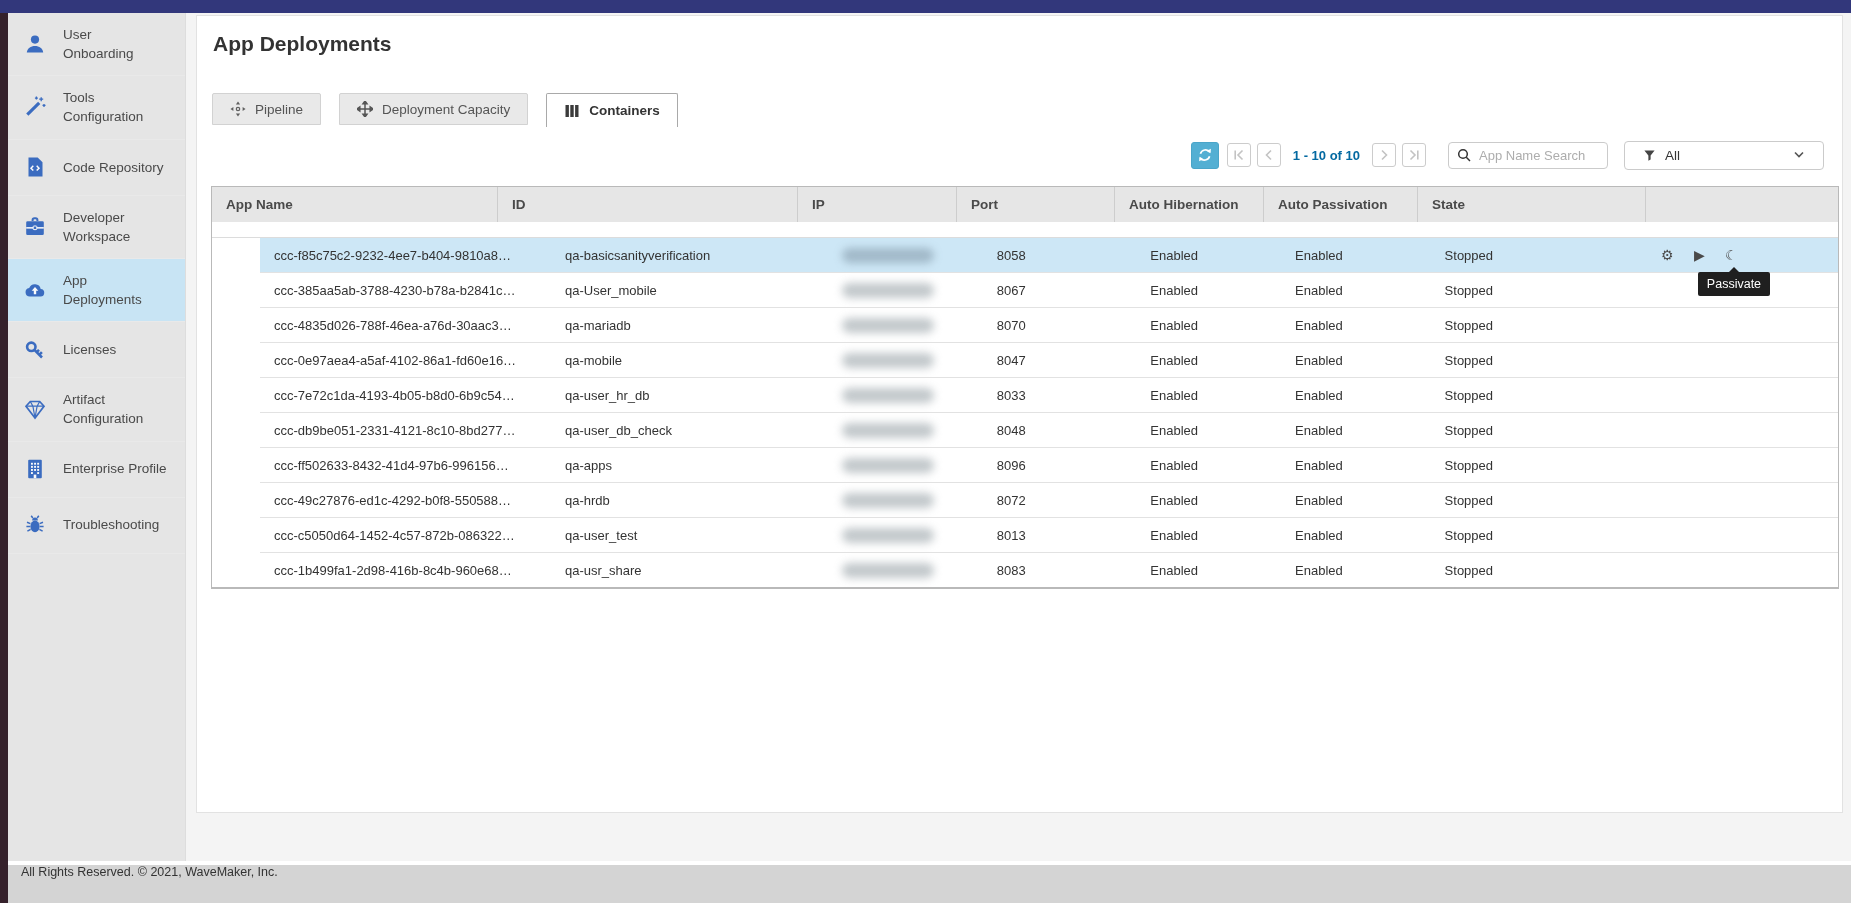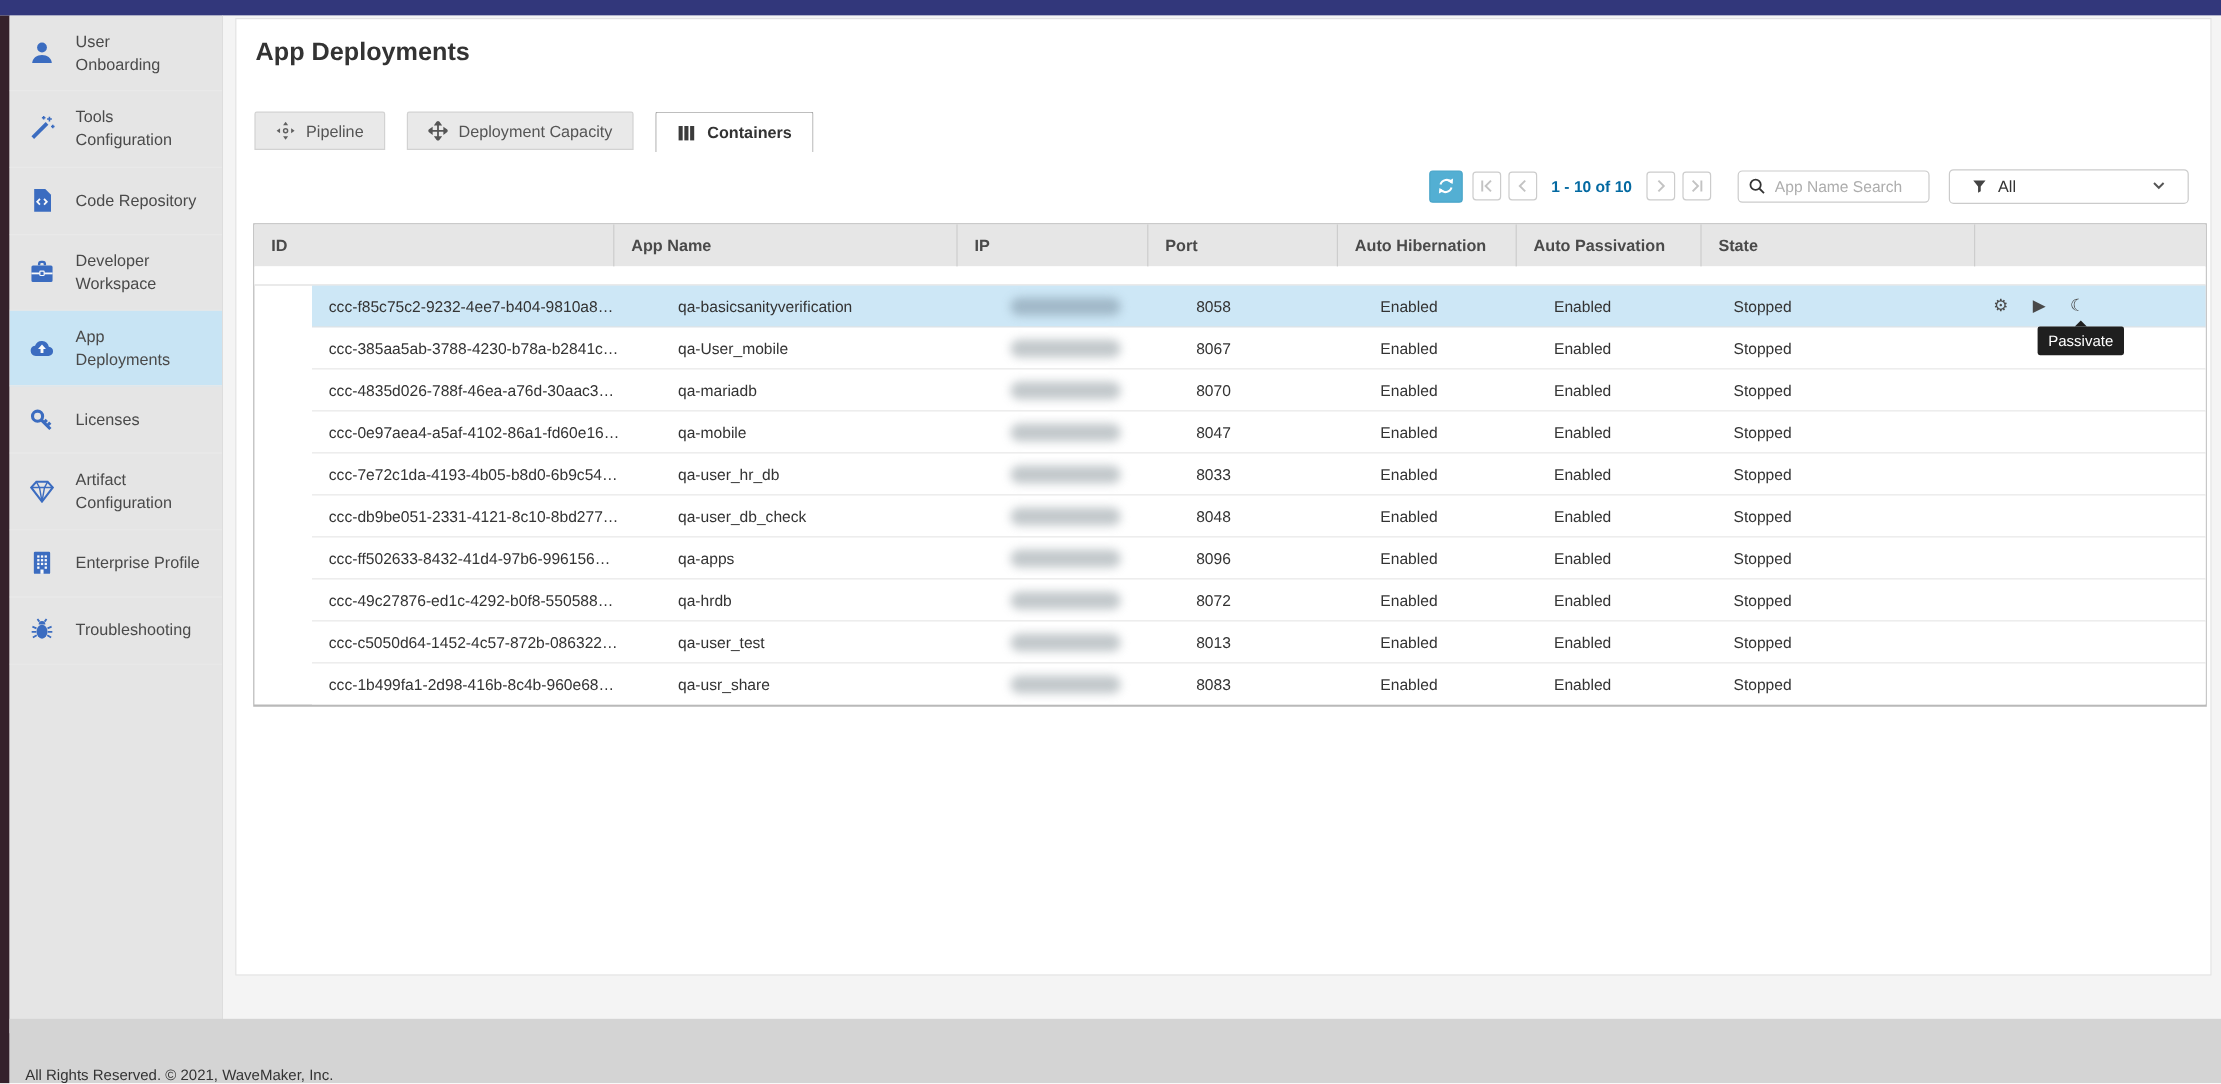--- a/index.html
+++ b/index.html
@@ -2,22 +2,22 @@
 <html><head>
 <meta charset="utf-8">
 <style>
   html,body{margin:0;padding:0;background:#fff;}
   #screen{position:relative;width:1851px;height:903px;overflow:hidden;
           font-family:"Liberation Sans","DejaVu Sans",sans-serif;background:#fff;}
 
   
   .topbar{position:absolute;left:0;top:0;width:100%;height:13px;background:#32377B;}
   .edge-strip{position:absolute;left:0;top:13px;width:8px;height:890px;background:#35212B;}
-  .footer{position:absolute;left:8px;right:0;bottom:0;height:54px;background:#D4D4D4;
-          display:flex;align-items:flex-end;padding-left:13px;box-sizing:border-box;
+  .footer{position:absolute;left:8px;right:0;bottom:0;height:38px;background:#D4D4D4;
+          display:flex;align-items:flex-start;padding-left:13px;box-sizing:border-box;
           font-size:12.5px;color:#333;}
 
   
   .sidebar{position:absolute;left:8px;top:13px;width:178px;height:848px;background:#e5e5e5;
            border-right:1px solid #DDDDDD;box-sizing:border-box;overflow:hidden;}
   .side-item{display:flex;align-items:center;gap:15px;padding:12px 14px;min-height:56px;
              box-sizing:border-box;border-bottom:1px solid #E9E9E9;cursor:pointer;}
   .side-item .sicon{width:26px;flex:none;display:flex;align-items:center;justify-content:center;}
   .side-item .slabel{font-size:13.5px;color:#4A4A4A;line-height:1.42;width:102px;}
   .side-item.active{background:#C8E4F4;}
@@ -313,22 +313,22 @@
         <span>
           <svg width="12" height="9" viewBox="0 0 12 9" fill="none" stroke="#555" stroke-width="1.6">
               <path d="M2 1.5 6 5.5 10 1.5"></path>
             </svg>
         </span>
       </div>
     </div>
 
     <div class="gridtable">
       <div class="thead">
+        <div class="hcell c1">App Name</div>
         <div class="hcell c0">ID</div>
-        <div class="hcell c1">App Name</div>
         <div class="hcell c2">IP</div>
         <div class="hcell c3">Port</div>
         <div class="hcell c4">Auto Hibernation</div>
         <div class="hcell c5">Auto Passivation</div>
         <div class="hcell c6">State</div>
         <div class="hcell c7"></div>
       </div>
       <div class="tspacer"></div>
       <div id="tbody">
           <div class="trow hl">

